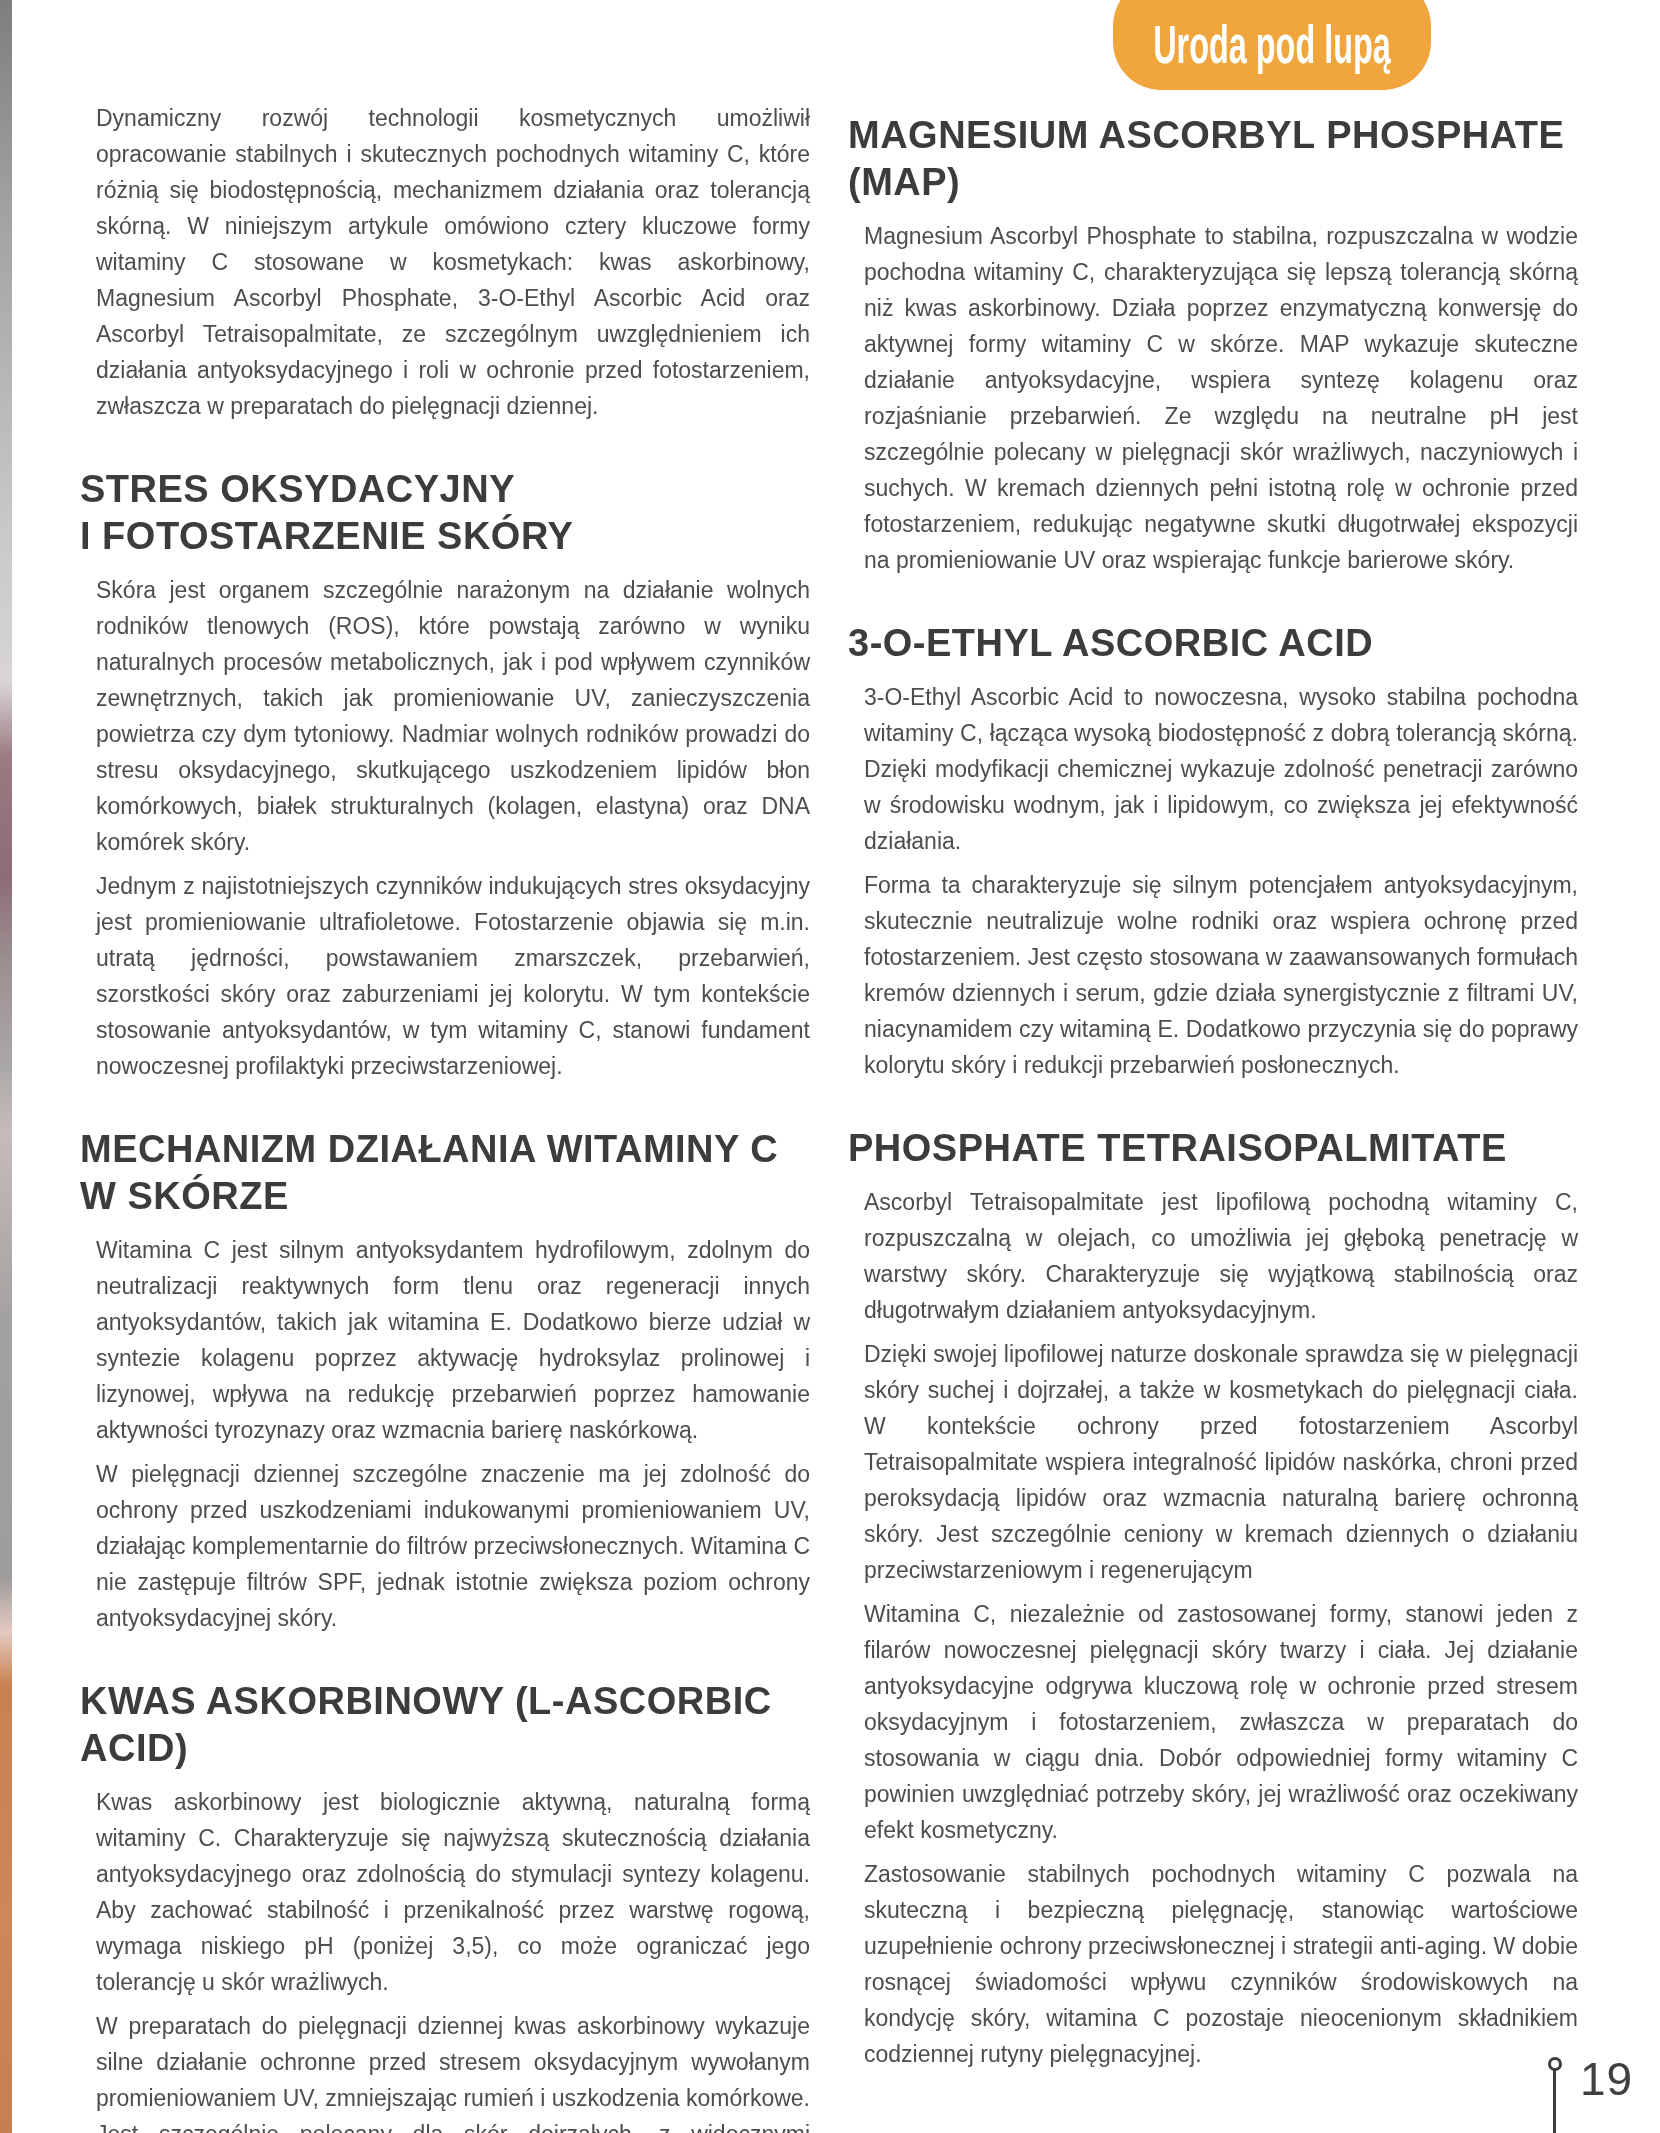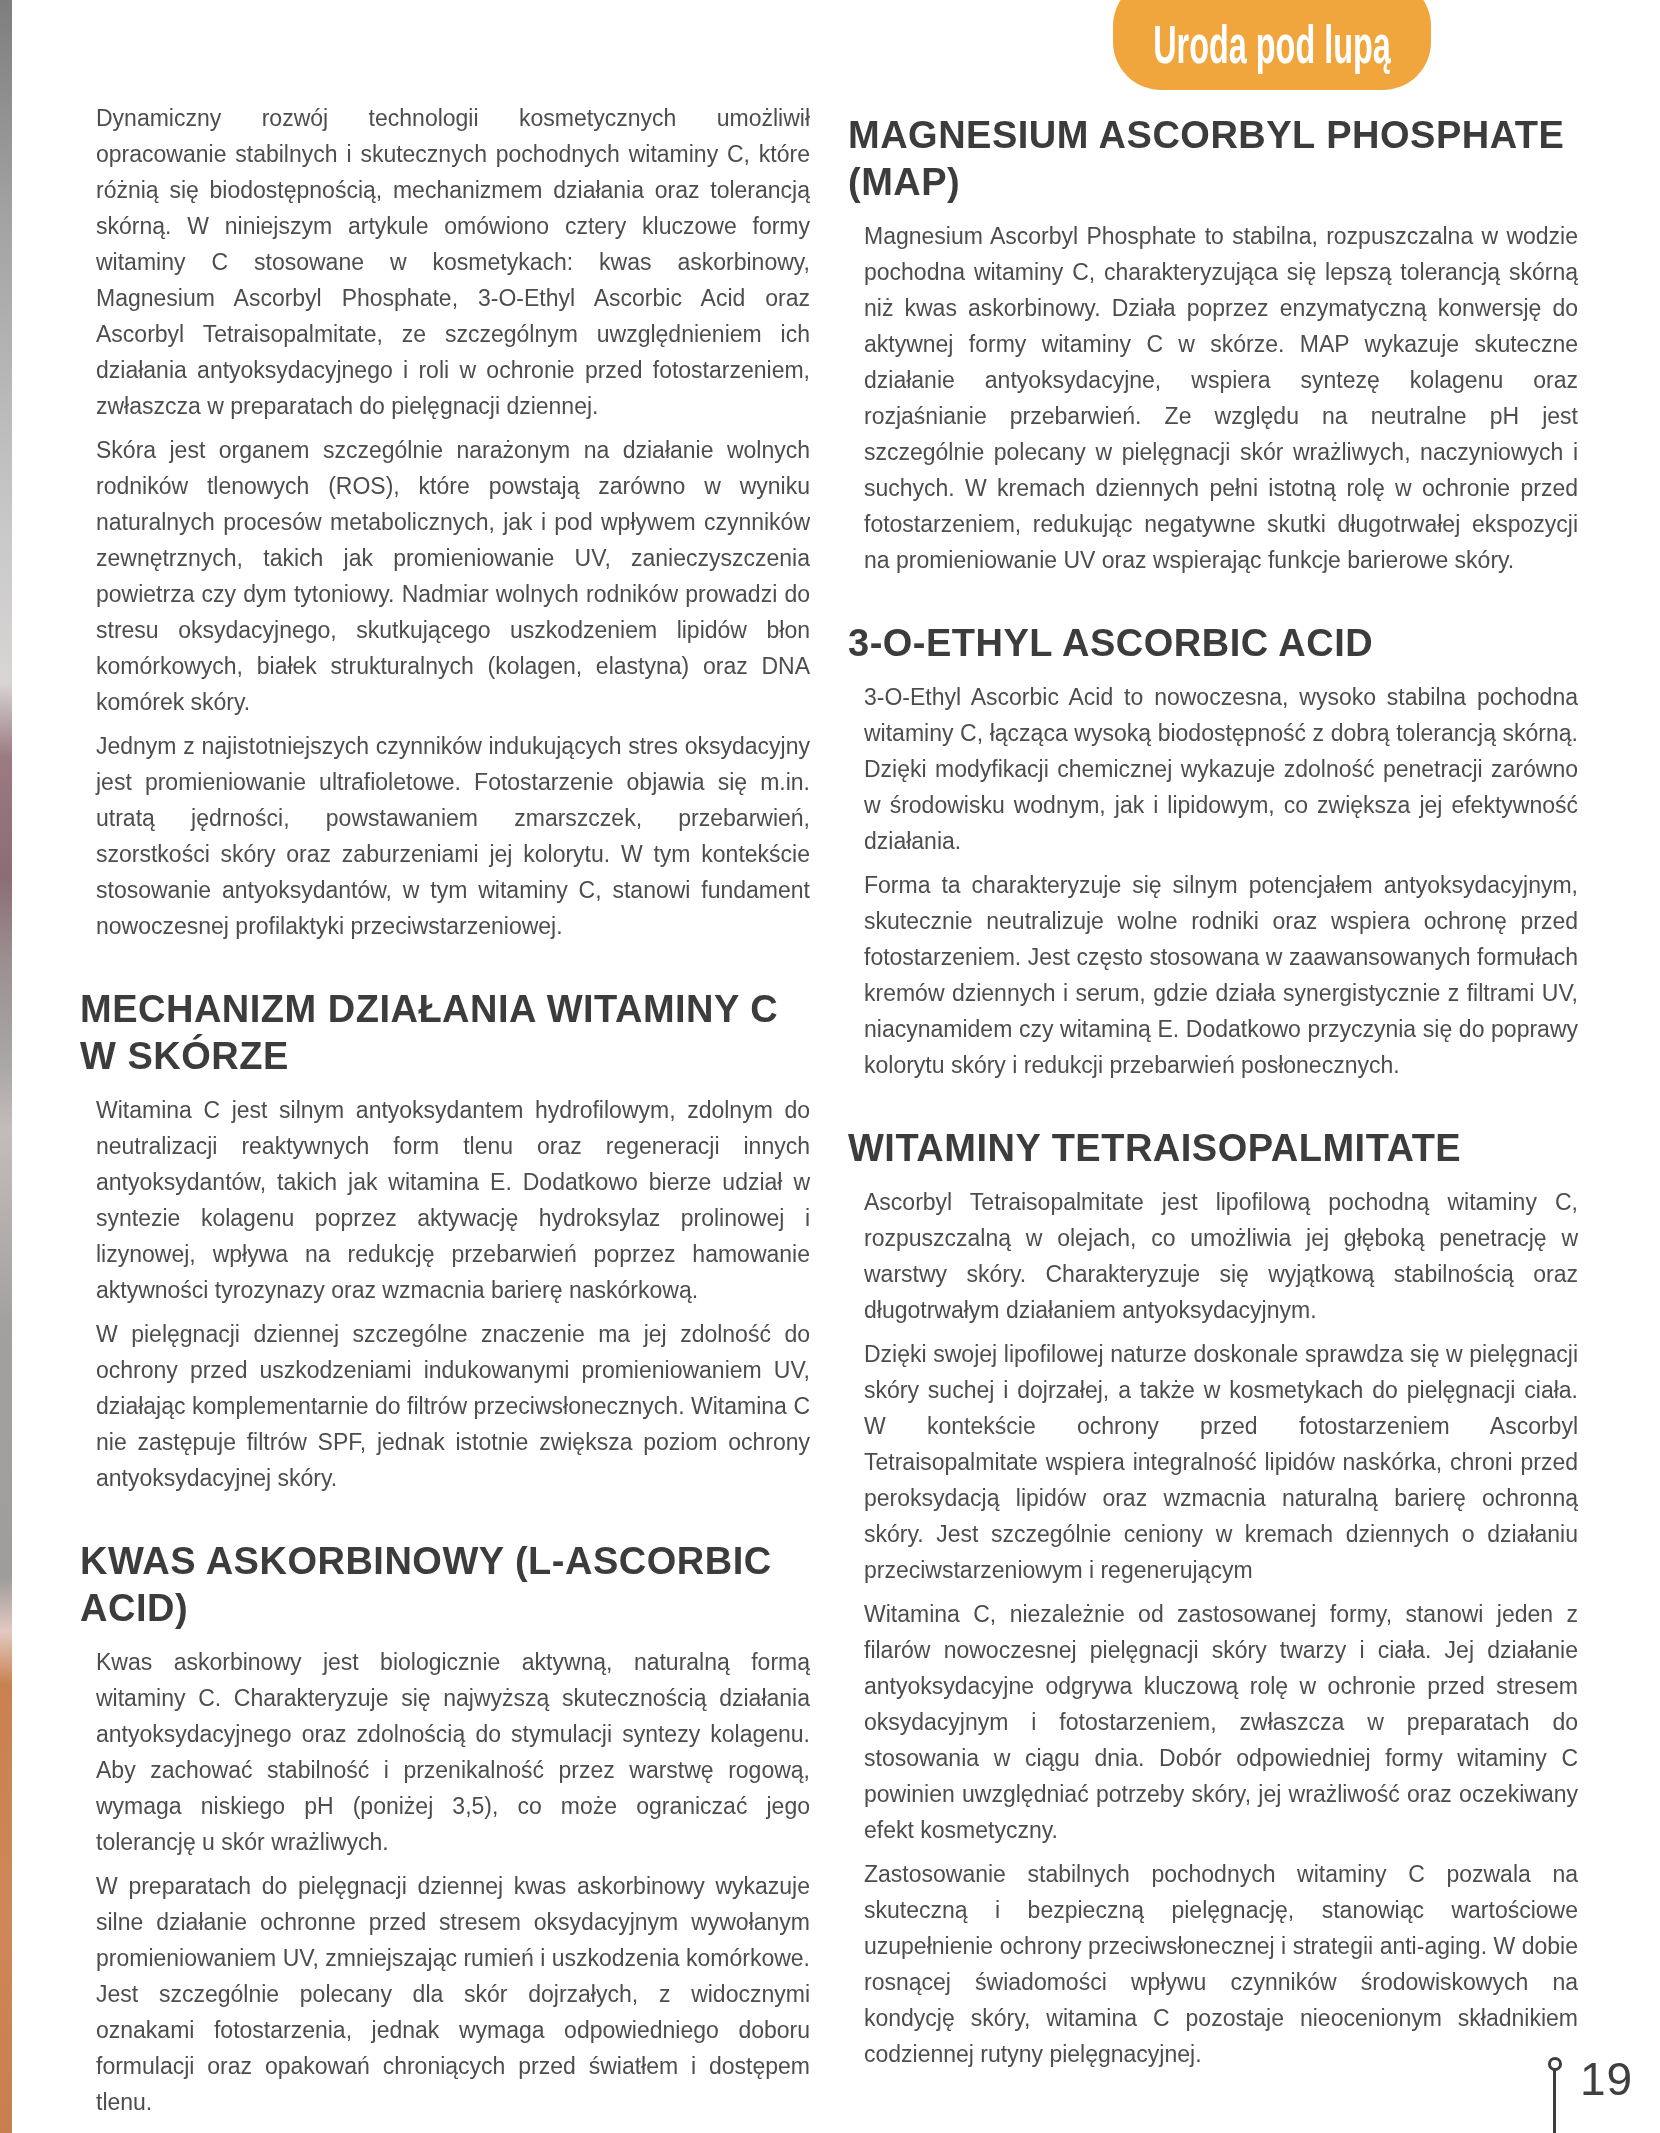--- a/index.html
+++ b/index.html
@@ -107,20 +107,22 @@
 
 <div class="photo-strip"></div>
 
 <div class="badge" style="background:#F0A63C;">
   <span class="badge-label">Uroda pod lupą</span>
 </div>
 
 <div class="col col-left">
   <p>Dynamiczny rozwój technologii kosmetycznych umożliwił opracowanie stabilnych i skutecznych pochodnych witaminy C, które różnią się biodostępnością, mechanizmem działania oraz tolerancją skórną. W niniejszym artykule omówiono cztery kluczowe formy witaminy C stosowane w kosmetykach: kwas askorbinowy, Magnesium Ascorbyl Phosphate, 3-O-Ethyl Ascorbic Acid oraz Ascorbyl Tetraisopalmitate, ze szczególnym uwzględnieniem ich działania antyoksydacyjnego i roli w ochronie przed fotostarzeniem, zwłaszcza w preparatach do pielęgnacji dziennej.</p>
 
+  <h2>STRES OKSYDACYJNY
+I FOTOSTARZENIE SKÓRY</h2>
   <p>Skóra jest organem szczególnie narażonym na działanie wolnych rodników tlenowych (ROS), które powstają zarówno w wyniku naturalnych procesów metabolicznych, jak i pod wpływem czynników zewnętrznych, takich jak promieniowanie UV, zanieczyszczenia powietrza czy dym tytoniowy. Nadmiar wolnych rodników prowadzi do stresu oksydacyjnego, skutkującego uszkodzeniem lipidów błon komórkowych, białek strukturalnych (kolagen, elastyna) oraz DNA komórek skóry.</p>
   <p>Jednym z najistotniejszych czynników indukujących stres oksydacyjny jest promieniowanie ultrafioletowe. Fotostarzenie objawia się m.in. utratą jędrności, powstawaniem zmarszczek, przebarwień, szorstkości skóry oraz zaburzeniami jej kolorytu. W tym kontekście stosowanie antyoksydantów, w tym witaminy C, stanowi fundament nowoczesnej profilaktyki przeciwstarzeniowej.</p>
 
   <h2>MECHANIZM DZIAŁANIA WITAMINY C
 W SKÓRZE</h2>
   <p>Witamina C jest silnym antyoksydantem hydrofilowym, zdolnym do neutralizacji reaktywnych form tlenu oraz regeneracji innych antyoksydantów, takich jak witamina E. Dodatkowo bierze udział w syntezie kolagenu poprzez aktywację hydroksylaz prolinowej i lizynowej, wpływa na redukcję przebarwień poprzez hamowanie aktywności tyrozynazy oraz wzmacnia barierę naskórkową.</p>
   <p>W pielęgnacji dziennej szczególne znaczenie ma jej zdolność do ochrony przed uszkodzeniami indukowanymi promieniowaniem UV, działając komplementarnie do filtrów przeciwsłonecznych. Witamina C nie zastępuje filtrów SPF, jednak istotnie zwiększa poziom ochrony antyoksydacyjnej skóry.</p>
 
   <h2>KWAS ASKORBINOWY (L-ASCORBIC
 ACID)</h2>
@@ -130,21 +132,21 @@
 
 <div class="col col-right">
   <h2 class="first">MAGNESIUM ASCORBYL PHOSPHATE
 (MAP)</h2>
   <p>Magnesium Ascorbyl Phosphate to stabilna, rozpuszczalna w wodzie pochodna witaminy C, charakteryzująca się lepszą tolerancją skórną niż kwas askorbinowy. Działa poprzez enzymatyczną konwersję do aktywnej formy witaminy C w skórze. MAP wykazuje skuteczne działanie antyoksydacyjne, wspiera syntezę kolagenu oraz rozjaśnianie przebarwień. Ze względu na neutralne pH jest szczególnie polecany w pielęgnacji skór wrażliwych, naczyniowych i suchych. W kremach dziennych pełni istotną rolę w ochronie przed fotostarzeniem, redukując negatywne skutki długotrwałej ekspozycji na promieniowanie UV oraz wspierając funkcje barierowe skóry.</p>
 
   <h2>3-O-ETHYL ASCORBIC ACID</h2>
   <p>3-O-Ethyl Ascorbic Acid to nowoczesna, wysoko stabilna pochodna witaminy C, łącząca wysoką biodostępność z dobrą tolerancją skórną. Dzięki modyfikacji chemicznej wykazuje zdolność penetracji zarówno w środowisku wodnym, jak i lipidowym, co zwiększa jej efektywność działania.</p>
   <p>Forma ta charakteryzuje się silnym potencjałem antyoksydacyjnym, skutecznie neutralizuje wolne rodniki oraz wspiera ochronę przed fotostarzeniem. Jest często stosowana w zaawansowanych formułach kremów dziennych i serum, gdzie działa synergistycznie z filtrami UV, niacynamidem czy witaminą E. Dodatkowo przyczynia się do poprawy kolorytu skóry i redukcji przebarwień posłonecznych.</p>
 
-  <h2>WITAMINY TETRAISOPALMITATE</h2>
+  <h2>PHOSPHATE TETRAISOPALMITATE</h2>
   <p>Ascorbyl Tetraisopalmitate jest lipofilową pochodną witaminy C, rozpuszczalną w olejach, co umożliwia jej głęboką penetrację w warstwy skóry. Charakteryzuje się wyjątkową stabilnością oraz długotrwałym działaniem antyoksydacyjnym.</p>
   <p>Dzięki swojej lipofilowej naturze doskonale sprawdza się w pielęgnacji skóry suchej i dojrzałej, a także w kosmetykach do pielęgnacji ciała. W kontekście ochrony przed fotostarzeniem Ascorbyl Tetraisopalmitate wspiera integralność lipidów naskórka, chroni przed peroksydacją lipidów oraz wzmacnia naturalną barierę ochronną skóry. Jest szczególnie ceniony w kremach dziennych o działaniu przeciwstarzeniowym i regenerującym</p>
 
   <p>Witamina C, niezależnie od zastosowanej formy, stanowi jeden z filarów nowoczesnej pielęgnacji skóry twarzy i ciała. Jej działanie antyoksydacyjne odgrywa kluczową rolę w ochronie przed stresem oksydacyjnym i fotostarzeniem, zwłaszcza w preparatach do stosowania w ciągu dnia. Dobór odpowiedniej formy witaminy C powinien uwzględniać potrzeby skóry, jej wrażliwość oraz oczekiwany efekt kosmetyczny.</p>
   <p>Zastosowanie stabilnych pochodnych witaminy C pozwala na skuteczną i bezpieczną pielęgnację, stanowiąc wartościowe uzupełnienie ochrony przeciwsłonecznej i strategii anti-aging. W dobie rosnącej świadomości wpływu czynników środowiskowych na kondycję skóry, witamina C pozostaje nieocenionym składnikiem codziennej rutyny pielęgnacyjnej.</p>
 
 </div>
 
 <div class="page-marker-circle"></div>
 <div class="page-marker-line"></div>

